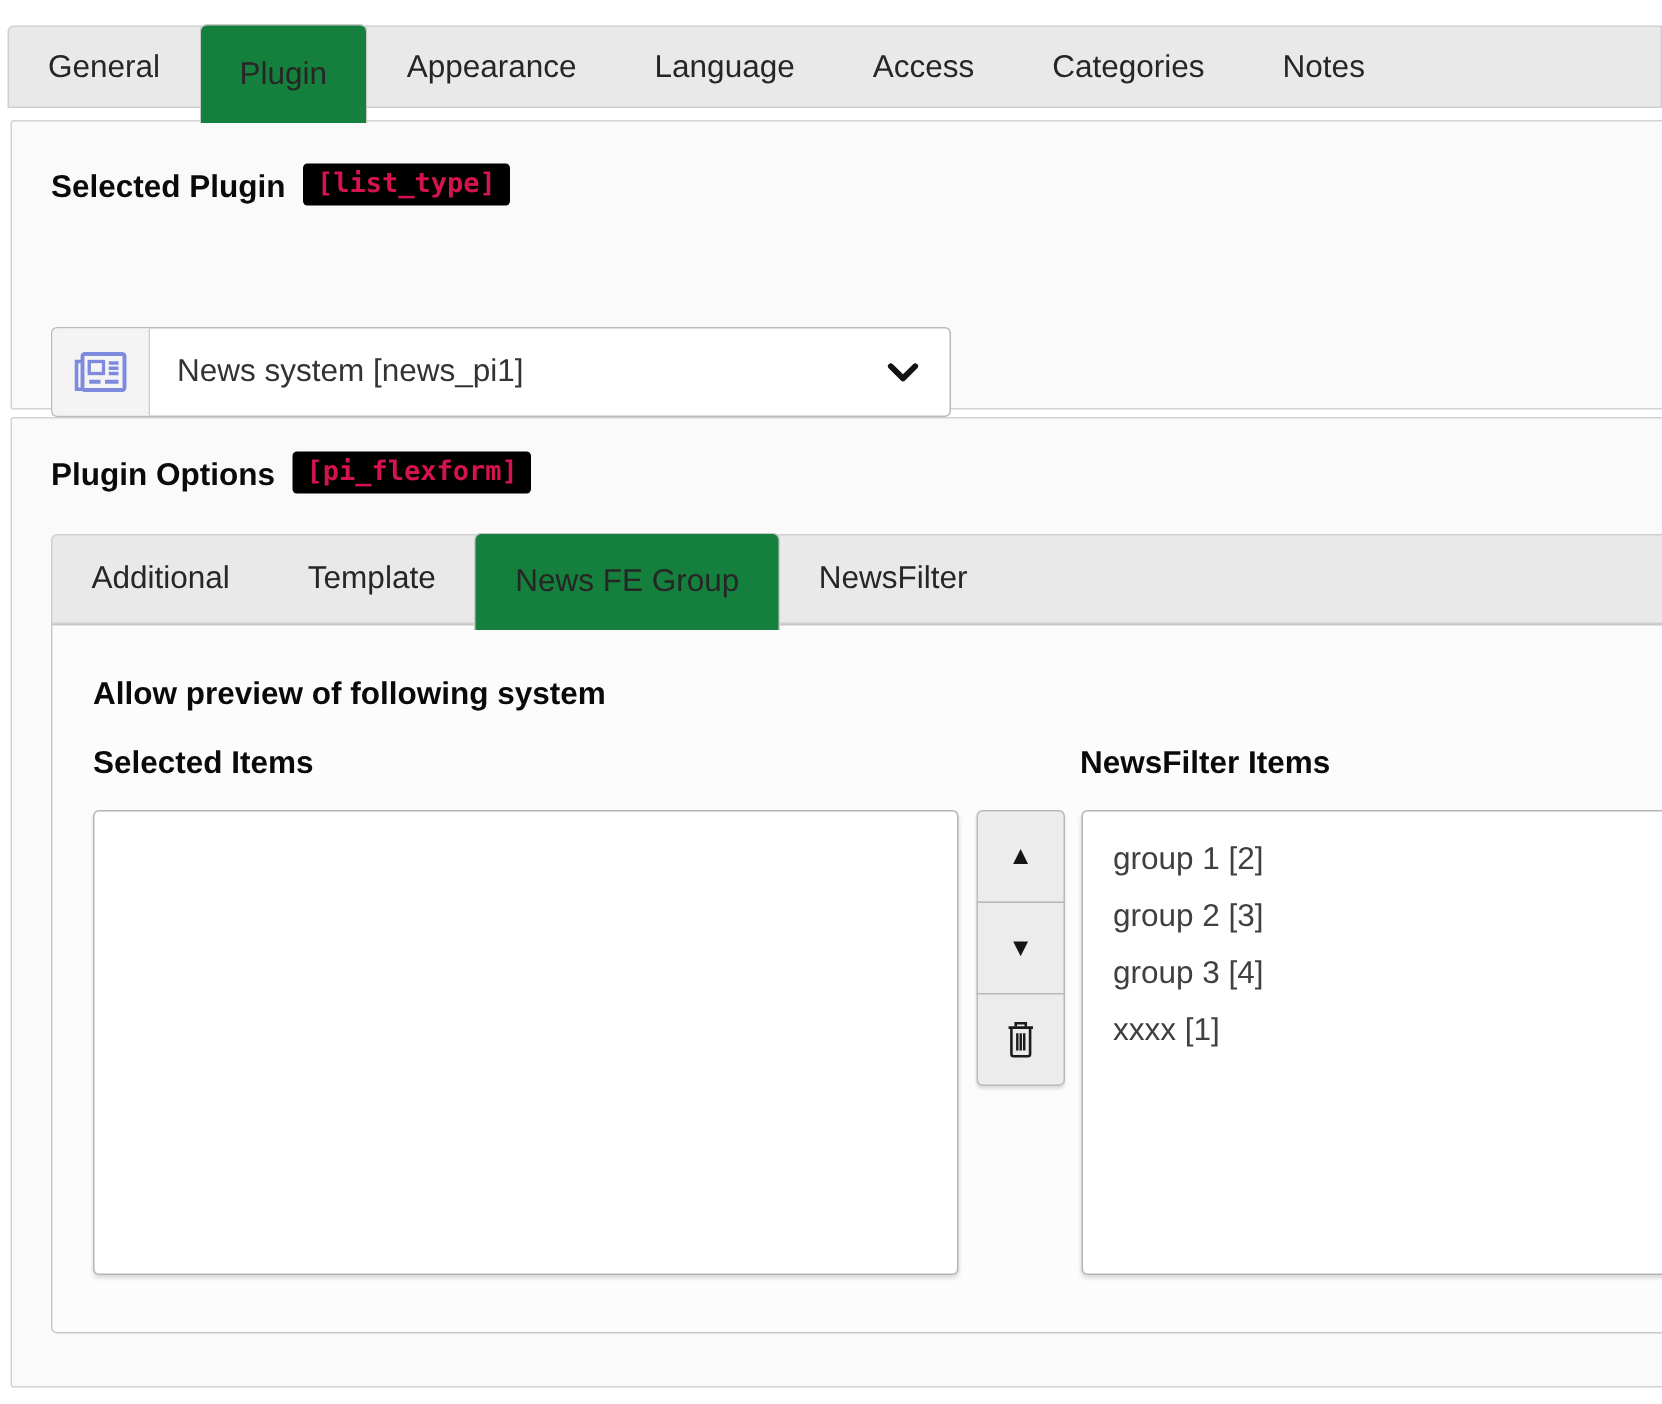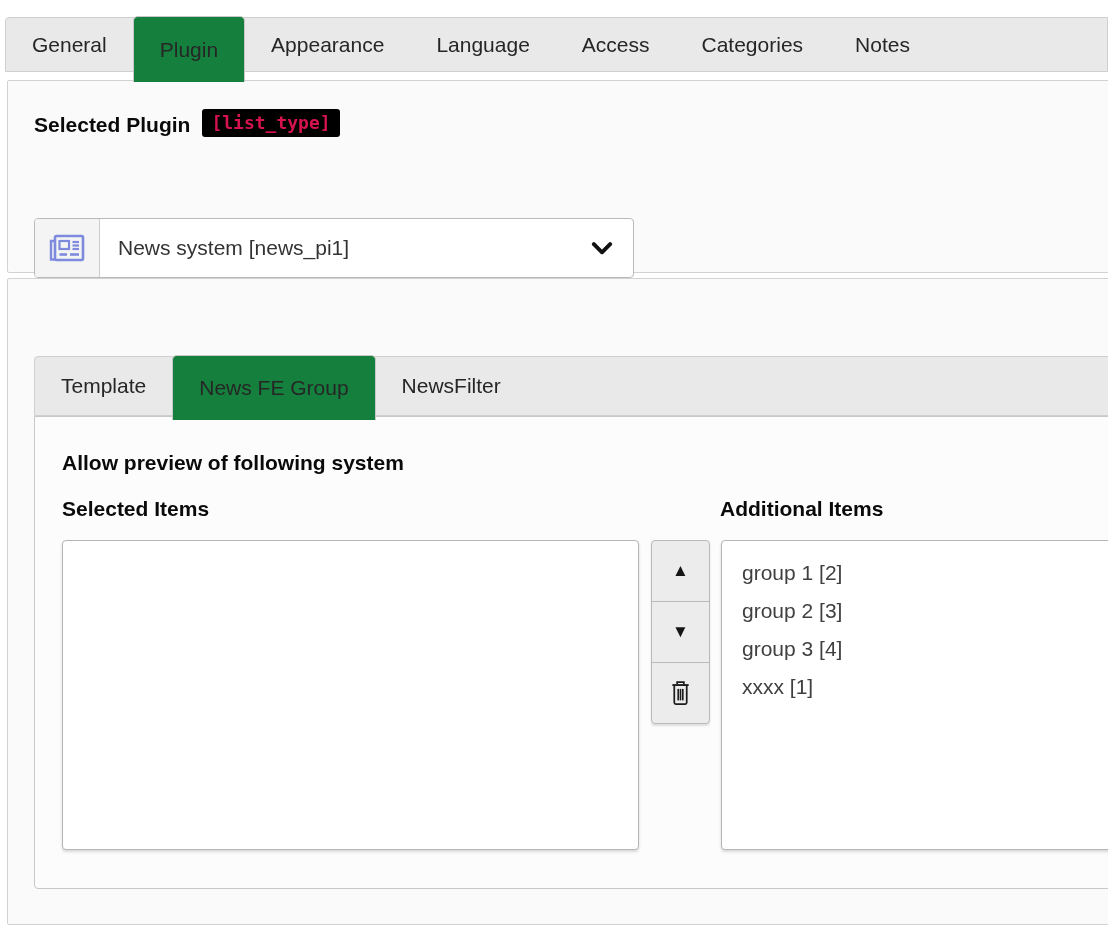--- a/index.html
+++ b/index.html
@@ -112,32 +112,37 @@
       <div class="select-value">News system [news_pi1]</div>
       <div class="select-caret">
         <svg width="22" height="13" viewBox="0 0 20 12" fill="none">
           <path d="M2.5 2 L10 9.5 L17.5 2" stroke="#111" stroke-width="3.6" stroke-linecap="round" stroke-linejoin="round"></path>
         </svg>
       </div>
     </div>
   </div>
 
   <div class="panel" id="panel-options">
+    <div class="sect-head" style="left:26px; top:22px;">
+      <span class="sect-title">Plugin Options</span>
+      <span class="code-badge">[pi_flexform]</span>
+    </div>
 
     <div class="subtabbar">
+      <div class="tab">Additional</div>
       <div class="tab">Template</div>
       <div class="tab active">News FE Group</div>
       <div class="tab">NewsFilter</div>
     </div>
 
     <div class="tabcontent">
       <div class="group-label">Allow preview of following system</div>
 
       <div class="col-label" id="selected-label">Selected Items</div>
-      <div class="col-label" id="available-label">Additional Items</div>
+      <div class="col-label" id="available-label">NewsFilter Items</div>
 
       <div class="listbox" id="selected-list">
         <ul></ul>
       </div>
 
       <div class="btncol">
         <div class="ctrl-btn">
           <span>▲</span>
         </div>
         <div class="ctrl-btn">

